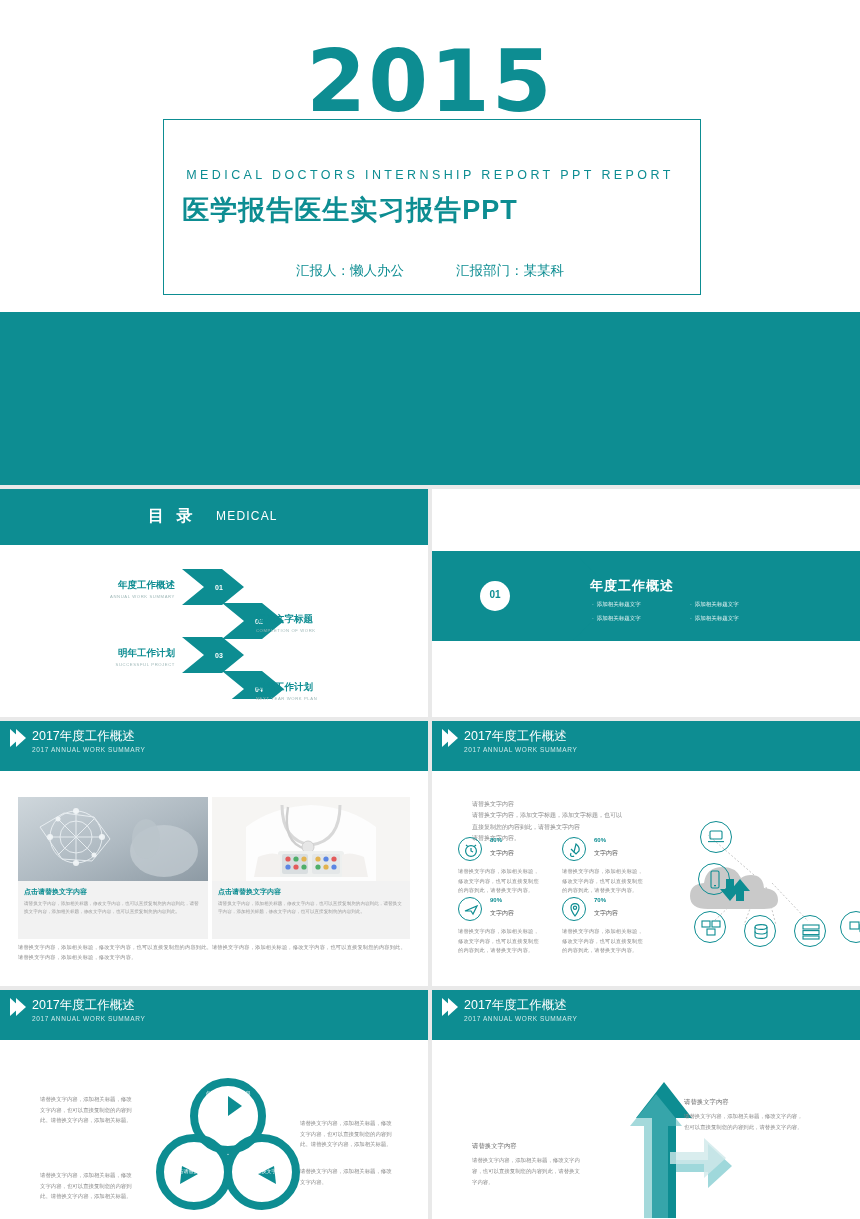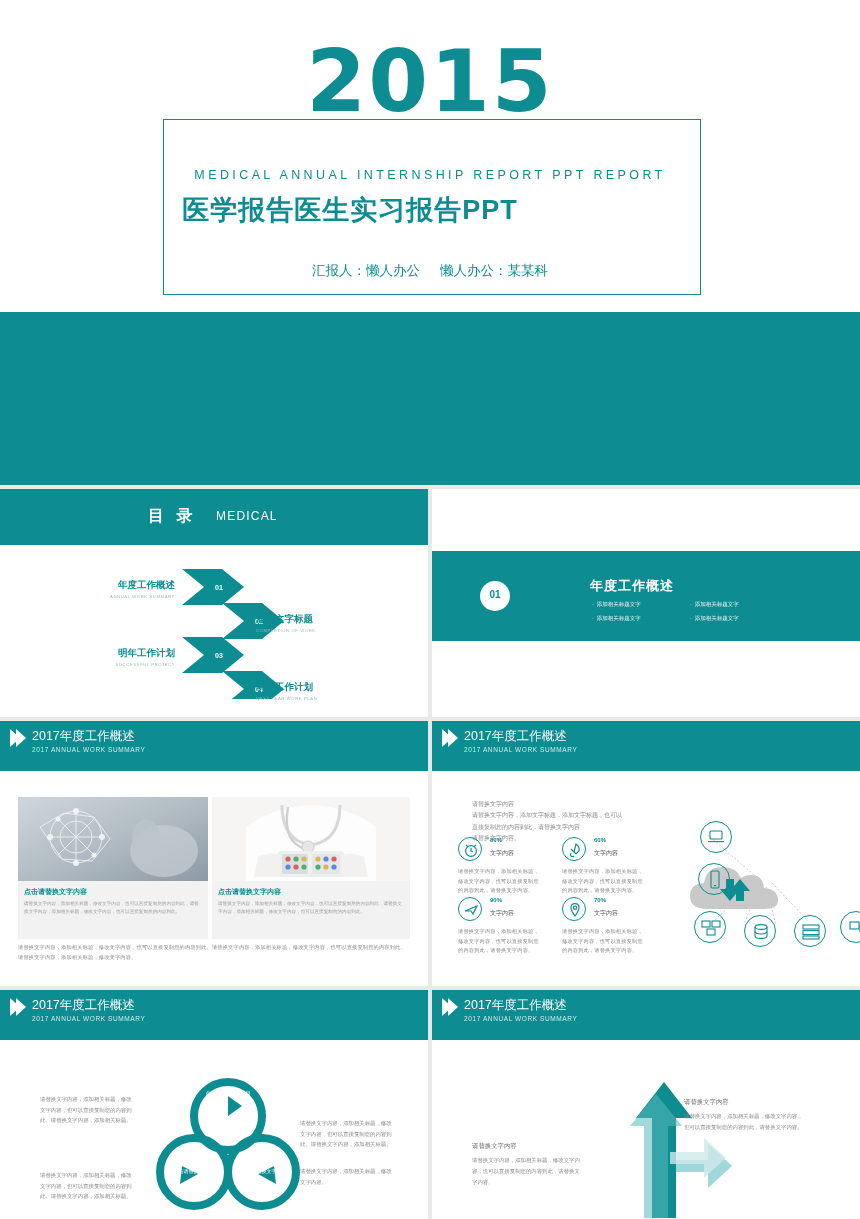--- a/index.html
+++ b/index.html
@@ -6,21 +6,21 @@
   body{width:860px;height:1219px;font-family:"Liberation Sans","DejaVu Sans",sans-serif;color:#333;}
   .page{position:relative;width:860px;height:1219px;overflow:hidden;background:#fff;}
 
   
   .s1{position:absolute;left:0;top:0;width:860px;height:485px;background:#fff;}
   .s1-frame{position:absolute;left:163px;top:119px;width:538px;height:176px;border:1px solid #0d8d92;box-sizing:border-box;}
   .s1-year{position:absolute;left:0;top:38px;width:860px;text-align:center;font-family:"DejaVu Sans",sans-serif;font-weight:bold;font-size:86px;line-height:86px;color:#0d8d92;letter-spacing:2px;}
   .s1-sub{position:absolute;left:0;top:168px;width:860px;text-align:center;font-size:12.5px;letter-spacing:3.4px;color:#0d8d92;}
   .s1-title{position:absolute;left:0;top:192px;width:700px;text-align:center;font-size:27px;font-weight:bold;color:#0d8d92;letter-spacing:1px;}
   .s1-meta{position:absolute;left:0;top:262px;width:860px;text-align:center;font-size:13.5px;color:#0d8d92;}
-  .s1-meta span{margin:0 8px;}
+  .s1-meta span{margin:0 24px;}
   .s1-band{position:absolute;left:0;top:312px;width:860px;height:173px;background:#0d8d92;}
 
   
   .slide{position:absolute;background:#fff;overflow:hidden;}
   .hdr-bar{position:absolute;left:0;top:0;width:100%;height:50px;background:#0d8d92;}
   .hdr-arrow{position:absolute;left:10px;top:8px;width:0;height:0;border-top:9px solid transparent;border-bottom:9px solid transparent;border-left:10px solid #fff;}
   .hdr-arrow2{position:absolute;left:16px;top:8px;width:0;height:0;border-top:9px solid transparent;border-bottom:9px solid transparent;border-left:10px solid #fff;}
   .hdr-t1{position:absolute;left:32px;top:7px;font-size:12.5px;color:#fff;}
   .hdr-t2{position:absolute;left:32px;top:25px;font-size:6.5px;color:#cfeaea;letter-spacing:.6px;}
   .lorem{font-size:5.2px;color:#8a8a8a;line-height:1.85;letter-spacing:.2px;}
@@ -76,25 +76,25 @@
   .vline{position:absolute;background:#e9e9e9;}
 </style>
 </head>
 <body>
 
 <div class="page">
 
   <div class="s1">
     <div class="s1-frame"></div>
     <div class="s1-year">2015</div>
-    <div class="s1-sub">MEDICAL ANNUAL INTERNSHIP REPORT PPT REPORT</div>
+    <div class="s1-sub">MEDICAL DOCTORS INTERNSHIP REPORT PPT REPORT</div>
     <div class="s1-title">医学报告医生实习报告PPT</div>
     <div class="s1-meta">
       <span>汇报人：懒人办公</span>
-      <span>懒人办公：某某科</span>
+      <span>汇报部门：某某科</span>
     </div>
     <div class="s1-band"></div>
   </div>
 
   <div class="slide s2">
     <div class="s2-band"></div>
     <div class="s2-cn">目 录</div>
     <div class="s2-en">MEDICAL</div>
 
     <svg class="zig" style="left:176px;top:74px;" width="160" height="136">

